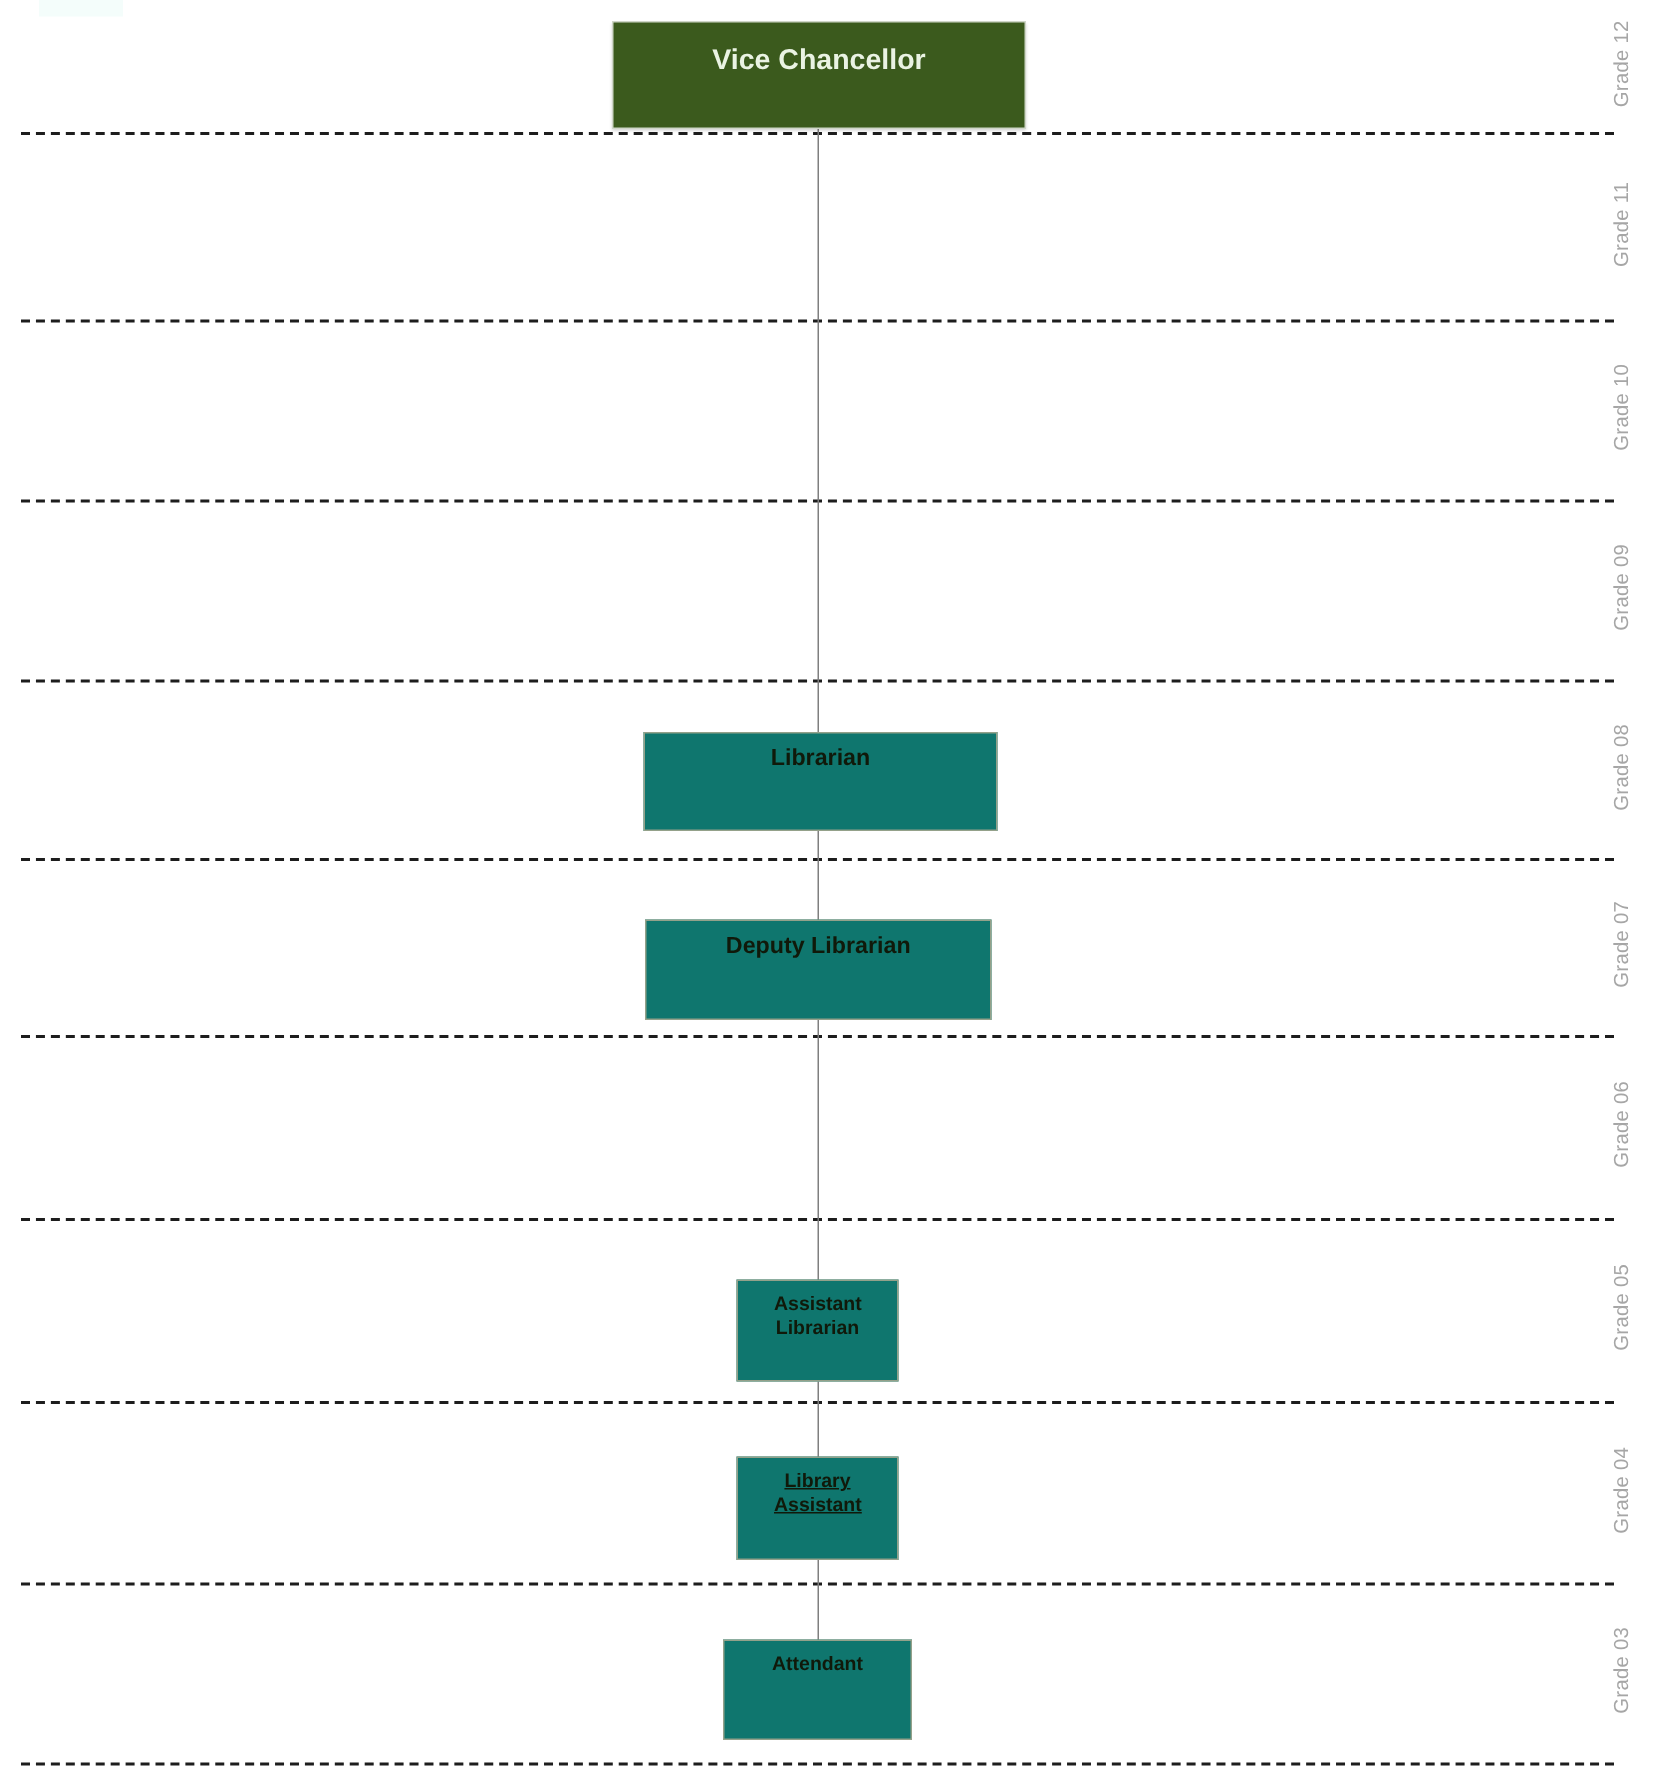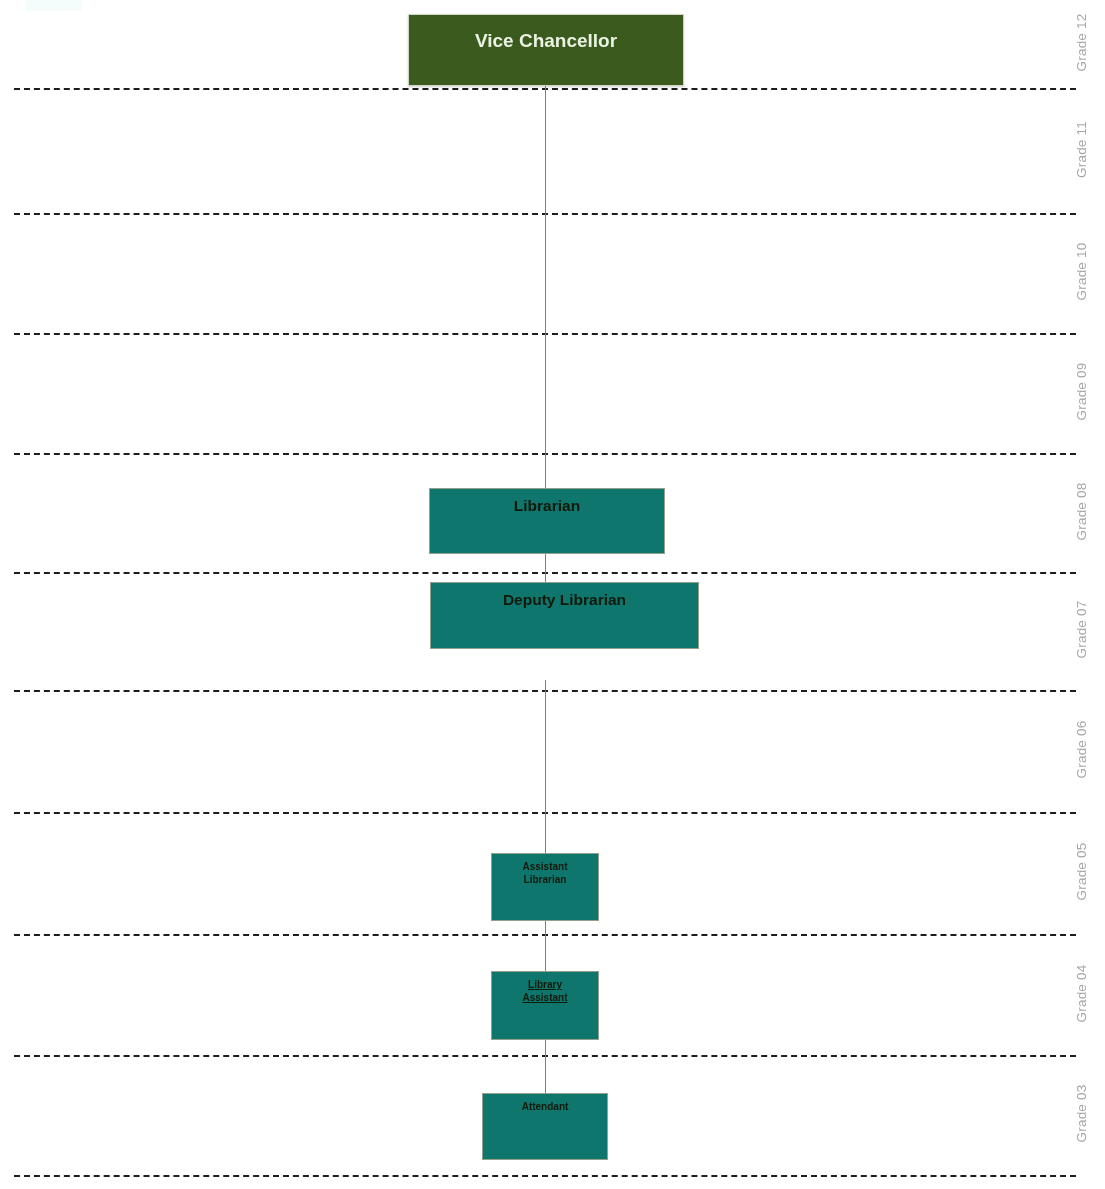--- a/index.html
+++ b/index.html
@@ -91,21 +91,21 @@
     box-shadow: 0 1px 2px rgba(0,0,0,0.18);
   }
 
   .node.level-sub {
     background: #0f766e;
     border: 1px solid #94a18a;
     color: #10190a;
     font-size: 15.5px;
   }
   .node.level-sub.small {
-    font-size: 10px;
+    font-size: 13px;
   }
 </style>
 </head>
 <body>
 
 <div id="chart-canvas">
 
   <div class="corner-artifact"></div>
 
   <div id="dividers-layer">
@@ -139,21 +139,21 @@
       <div class="connector" style="left: 545px; top: 921px; height: 52px;"></div>
       <div class="connector" style="left: 545px; top: 1040px; height: 55px;"></div>
     </div>
   <div id="nodes-layer">
       <div class="node level-root" style="left: 408px; top: 14px; width: 276px; height: 72px;">
         <span class="node-label">Vice Chancellor</span>
       </div>
       <div class="node level-sub" style="left: 429px; top: 488px; width: 236px; height: 66px;">
         <span class="node-label">Librarian</span>
       </div>
-      <div class="node level-sub" style="left: 430px; top: 582px; width: 269px; height: 67px;">
+      <div class="node level-sub" style="left: 430px; top: 613px; width: 231px; height: 67px;">
         <span class="node-label">Deputy Librarian</span>
       </div>
       <div class="node level-sub small" style="left: 491px; top: 853px; width: 108px; height: 68px;">
         <span class="node-label">Assistant Librarian</span>
       </div>
       <div class="node level-sub small" style="left: 491px; top: 971px; width: 108px; height: 69px; text-decoration: underline;">
         <span class="node-label">Library Assistant</span>
       </div>
       <div class="node level-sub small" style="left: 482px; top: 1093px; width: 126px; height: 67px; justify-content: center;">
         <span class="node-label">Attendant</span>

